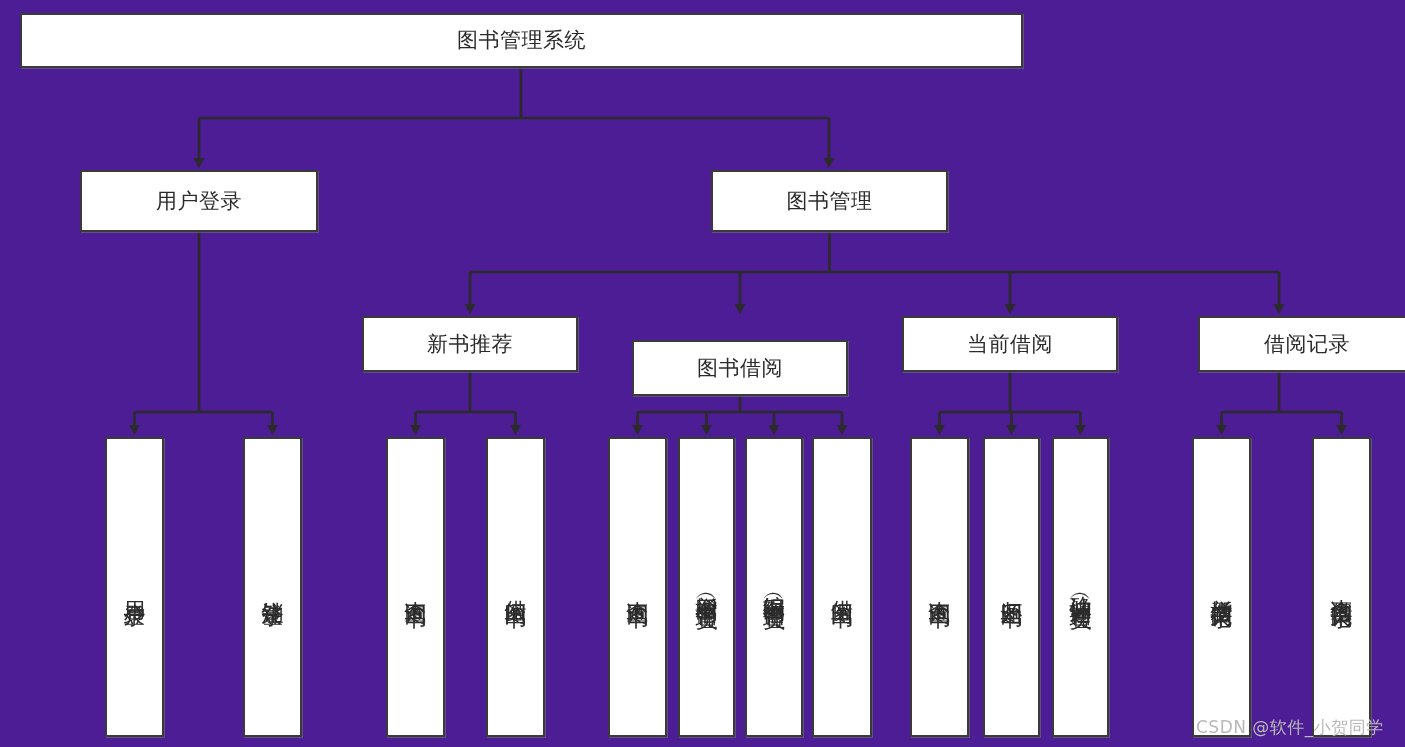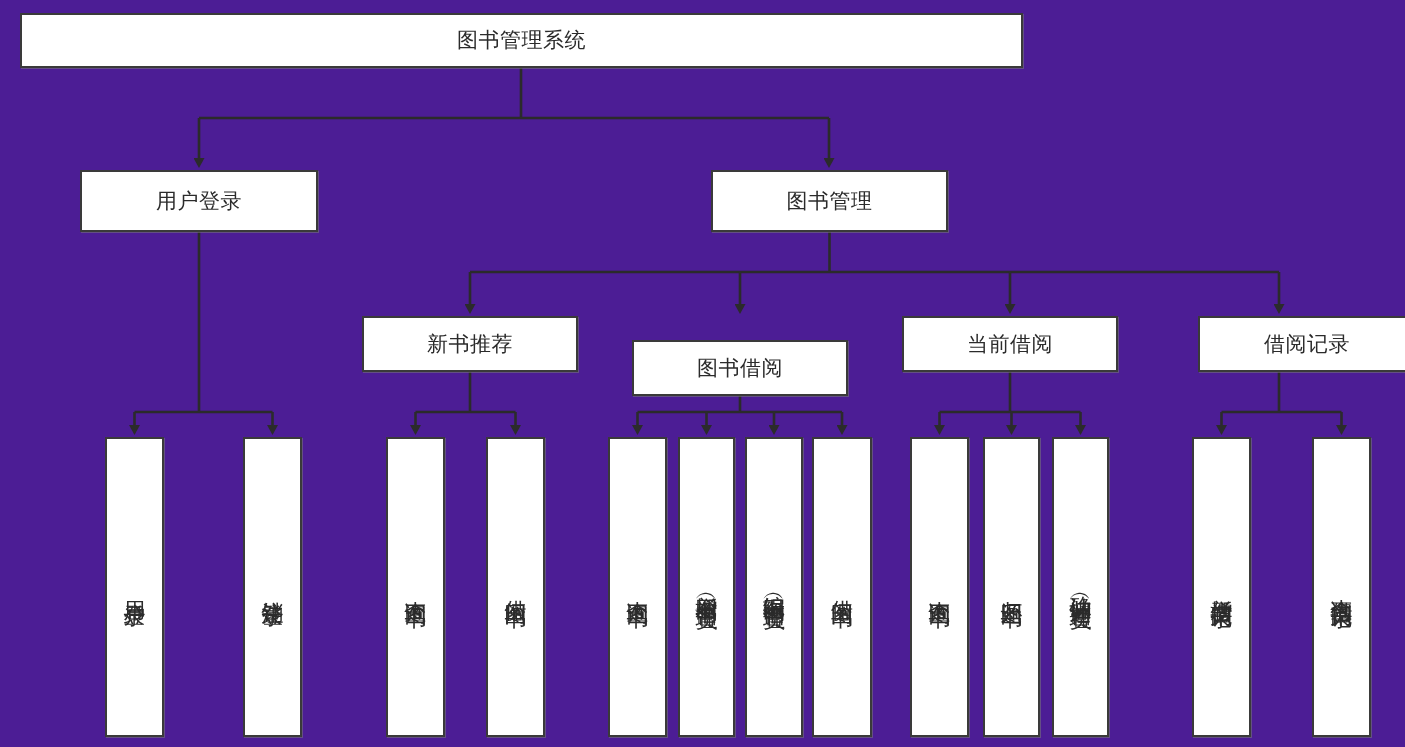--- a/index.html
+++ b/index.html
@@ -175,14 +175,15 @@
         <span class="node-label">确认归还（管理员）</span>
       </div>
       <div class="node-box vertical" style="left: 1192px; top: 437px; width: 59px; height: 300px;">
         <span class="node-label">新增借阅记录</span>
       </div>
       <div class="node-box vertical" style="left: 1312px; top: 437px; width: 59px; height: 300px;">
         <span class="node-label">查询借阅记录</span>
       </div>
     </div>
 
+  <div class="watermark" style="left: 1196px; top: 716px; color: rgb(185, 185, 185);">CSDN @软件_小贺同学</div>
 
 </div>
 
 </body></html>

